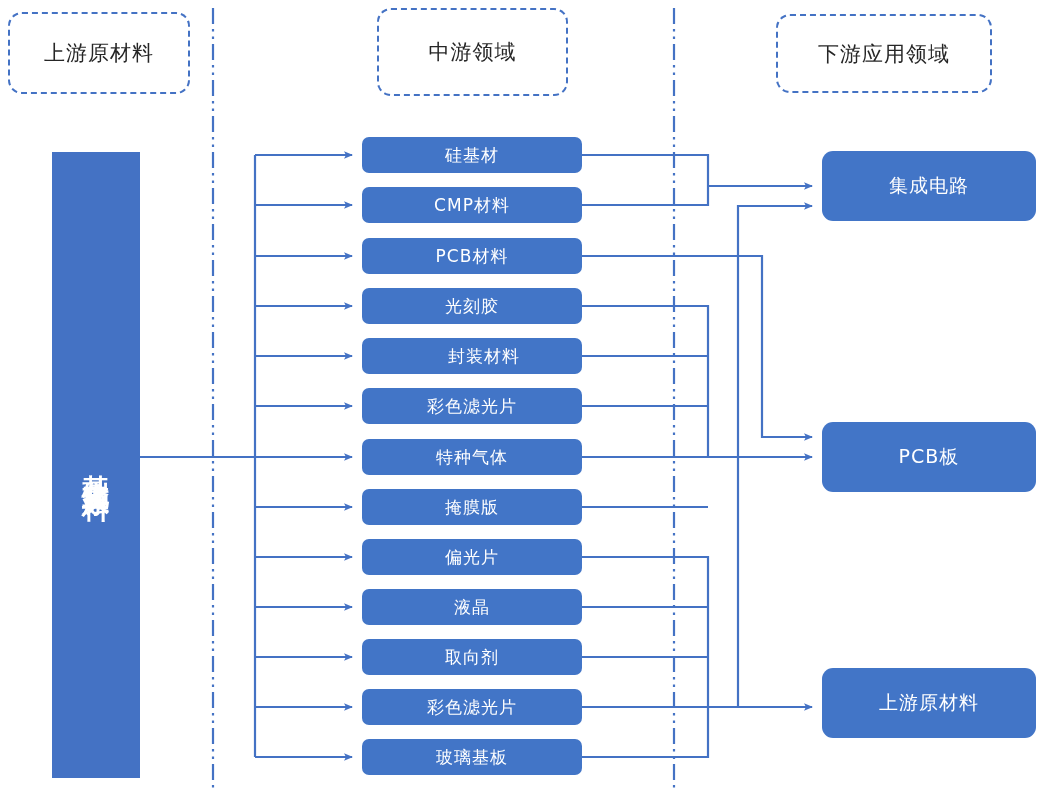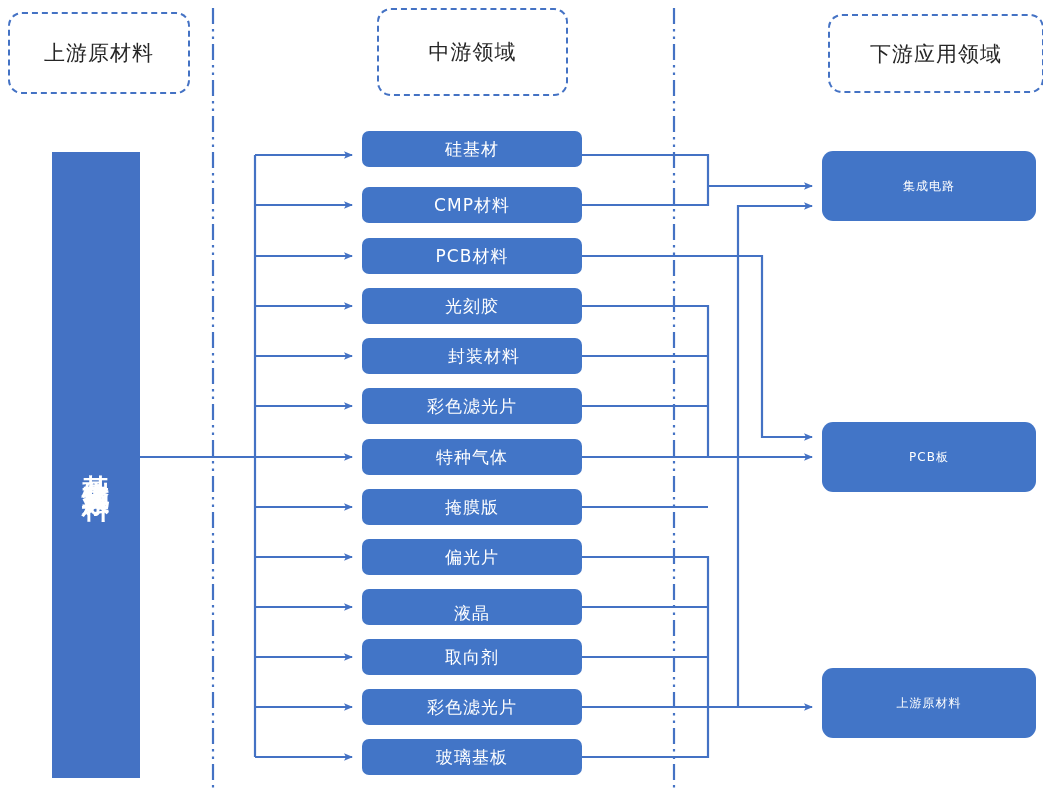--- a/index.html
+++ b/index.html
@@ -54,21 +54,21 @@
     left:362px;width:220px;height:36px;
   }
 
   
   .appbox{
     position:absolute;
     background:#4275C7;
     border-radius:11px;
     color:#ffffff;
     display:flex;align-items:center;justify-content:center;
-    font-size:12px;
+    font-size:19px;
     letter-spacing:1px;
     box-sizing:border-box;
     left:822px;width:214px;height:70px;
   }
 </style>
 </head>
 <body>
 
 <div id="stage">
 
@@ -130,29 +130,29 @@
   </svg>
 
   <div class="header-chip" style="left:377px;top:8px;width:191px;height:88px;">
     <span>中游领域</span>
   </div>
 
   <div class="header-chip" style="left:8px;top:12px;width:182px;height:82px;">
     <span>上游原材料</span>
   </div>
 
-  <div class="header-chip" style="left:828px;top:14px;width:216px;height:79px;justify-content:center;">
+  <div class="header-chip" style="left:776px;top:14px;width:216px;height:79px;justify-content:center;">
     <span>下游应用领域</span>
   </div>
 
   <div class="vbar" style="left:52px;top:152px;width:88px;height:626px;">
     <span class="vtext">基础化工原料</span>
   </div>
 
-  <div class="pill" style="top:131px;text-align:center;">
+  <div class="pill" style="top:137px;text-align:center;">
     <span>硅基材</span>
   </div>
   <div class="pill" style="top:187px;">
     <span>CMP材料</span>
   </div>
   <div class="pill" style="top:238px;">
     <span>PCB材料</span>
   </div>
   <div class="pill" style="top:288px;">
     <span>光刻胶</span>
@@ -165,21 +165,21 @@
   </div>
   <div class="pill" style="top:439px;">
     <span>特种气体</span>
   </div>
   <div class="pill" style="top:489px;">
     <span>掩膜版</span>
   </div>
   <div class="pill" style="top:539px;">
     <span>偏光片</span>
   </div>
-  <div class="pill" style="top:589px;align-items:flex-end;">
+  <div class="pill" style="top:589px;">
     <span>液晶</span>
   </div>
   <div class="pill" style="top:639px;font-family:Liberation Mono, monospace;">
     <span>取向剂</span>
   </div>
   <div class="pill" style="top:689px;">
     <span>彩色滤光片</span>
   </div>
   <div class="pill" style="top:739px;">
     <span>玻璃基板</span>

